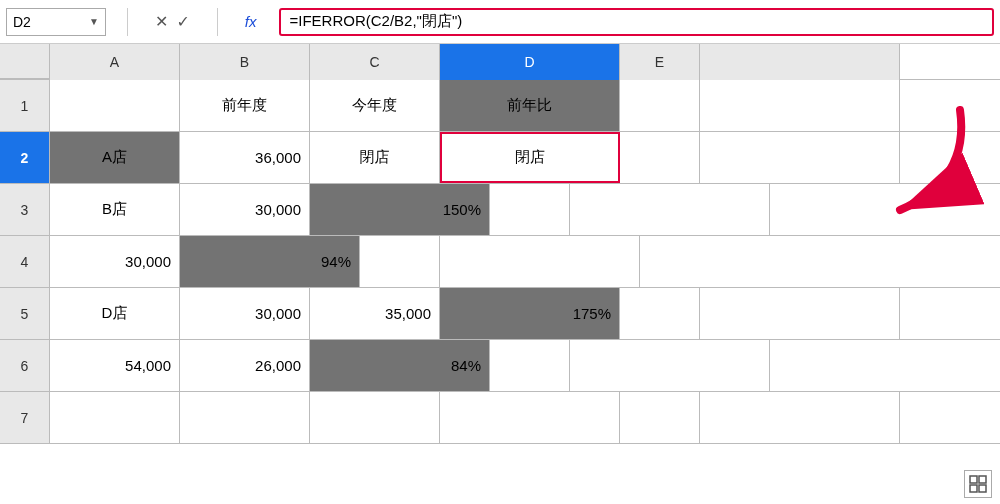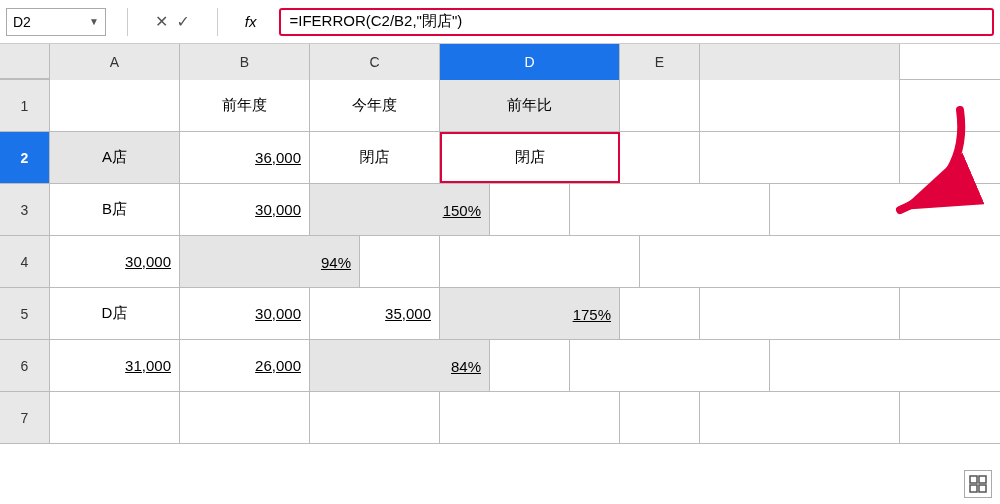--- a/index.html
+++ b/index.html
@@ -128,28 +128,28 @@
     }
     .row-header.active-row {
       background: #1a73e8;
       color: #fff;
       font-weight: bold;
     }
     .cell {
       display: flex;
       align-items: center;
       border-right: 1px solid #bbb;
-      padding: 16px 8px;
+      padding: 0 8px;
       font-size: 15px;
       color: #000;
       background: #fff;
     }
     .cell.center { justify-content: center; }
-    .cell.right { justify-content: flex-end; text-decoration: underline; }
-    .cell.light-blue { background: #e5e5e5; align-items: flex-end; }
+    .cell.right { justify-content: flex-end; }
+    .cell.light-blue { background: #737373; }
     .cell.selected-cell {
       background: #fff;
       border: 2px solid #e0003c;
     }
 
     
     .col-a { width: 130px; min-width: 130px; }
     .col-b { width: 130px; min-width: 130px; }
     .col-c { width: 130px; min-width: 130px; }
     .col-d { width: 180px; min-width: 180px; }
@@ -179,21 +179,21 @@
   <div class="cell-ref-box">
     <span class="cell-ref-text">D2</span>
     <span class="chevron-icon">▼</span>
   </div>
   <div class="formula-separator"></div>
   <div class="formula-icon-group">
     <span style="font-size:16px; color:#555; cursor:pointer;">✕</span>
     <span style="font-size:16px; color:#555; cursor:pointer;">✓</span>
   </div>
   <div class="formula-separator"></div>
-  <span class="fx-icon" style="margin: 0 6px; color:#000000; font-size:15px; font-style:italic;">fx</span>
+  <span class="fx-icon" style="margin: 0 6px; color:#1d4ed8; font-size:15px; font-style:italic;">fx</span>
   <div class="formula-box">
     <span>=IFERROR(C2/B2,"閉店")</span>
   </div>
 </div>
 
 <div class="spreadsheet">
 
   <div class="col-headers">
     <div class="corner-cell"></div>
     <div class="col-header col-a">
@@ -311,21 +311,21 @@
         </div>
       <div class="cell col-e"></div>
       <div class="cell col-f"></div>
     </div>
 
     <div class="data-row">
       <div class="row-header">
           <span>6</span>
         </div>
       <div class="cell col-b right">
-          <span>31,000</span>
+          <span>54,000</span>
         </div>
       <div class="cell col-c right">
           <span>26,000</span>
         </div>
       <div class="cell col-d right light-blue">
           <span>84%</span>
         </div>
       <div class="cell col-e"></div>
       <div class="cell col-f"></div>
     </div>

